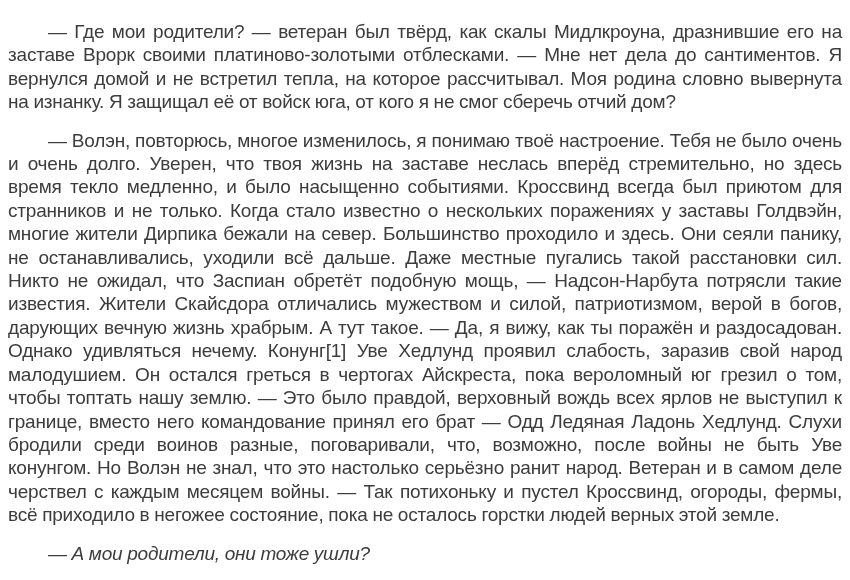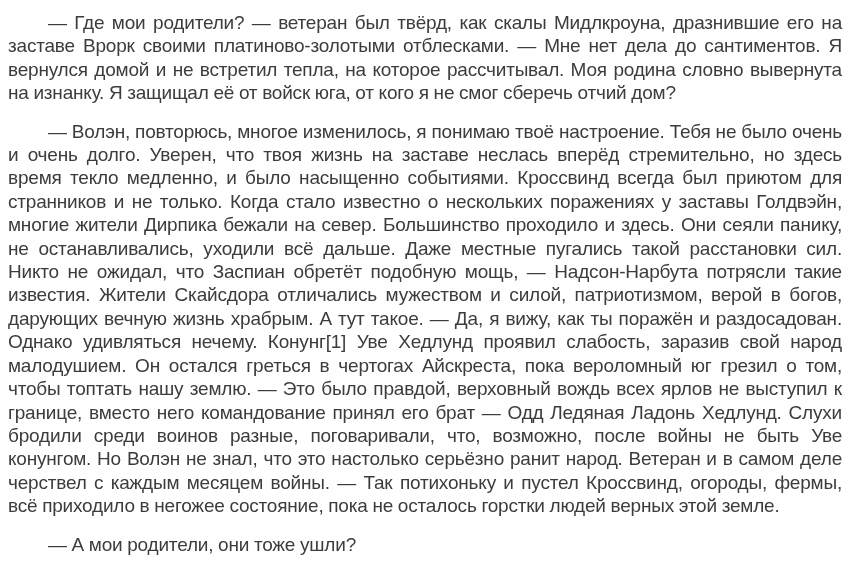--- a/index.html
+++ b/index.html
@@ -8,35 +8,36 @@
   }
   body {
     width: 850px;
     height: 580px;
     background: #ffffff;
     overflow: hidden;
   }
   .page {
     box-sizing: border-box;
     width: 850px;
-    padding: 11px 8px 0 8px;
+    padding: 20px 8px 0 8px;
   }
   .paragraph {
     font-family: "Liberation Sans", "DejaVu Sans", sans-serif;
     font-size: 19px;
     line-height: 23.4px;
     color: #3c3c3c;
     text-align: justify;
     text-indent: 40px;
     margin: 0 0 15px 0;
     letter-spacing: -0.2px;
     word-spacing: -0.3px;
   }
   .paragraph:last-child {
     margin-bottom: 0;
+    font-style: italic;
   }
 </style>
 </head>
 <body>
 
 <div class="page">
   <p class="paragraph">— Где мои родители? — ветеран был твёрд, как скалы Мидлкроуна, дразнившие его на заставе Врорк своими платиново-золотыми отблесками. — Мне нет дела до сантиментов. Я вернулся домой и не встретил тепла, на которое рассчитывал. Моя родина словно вывернута на изнанку. Я защищал её от войск юга, от кого я не смог сберечь отчий дом?</p>
   <p class="paragraph">— Волэн, повторюсь, многое изменилось, я понимаю твоё настроение. Тебя не было очень и очень долго. Уверен, что твоя жизнь на заставе неслась вперёд стремительно, но здесь время текло медленно, и было насыщенно событиями. Кроссвинд всегда был приютом для странников и не только. Когда стало известно о нескольких поражениях у заставы Голдвэйн, многие жители Дирпика бежали на север. Большинство проходило и здесь. Они сеяли панику, не останавливались, уходили всё дальше. Даже местные пугались такой расстановки сил. Никто не ожидал, что Заспиан обретёт подобную мощь, — Надсон-Нарбута потрясли такие известия. Жители Скайсдора отличались мужеством и силой, патриотизмом, верой в богов, дарующих вечную жизнь храбрым. А тут такое. — Да, я вижу, как ты поражён и раздосадован. Однако удивляться нечему. Конунг[1] Уве Хедлунд проявил слабость, заразив свой народ малодушием. Он остался греться в чертогах Айскреста, пока вероломный юг грезил о том, чтобы топтать нашу землю. — Это было правдой, верховный вождь всех ярлов не выступил к границе, вместо него командование принял его брат — Одд Ледяная Ладонь Хедлунд. Слухи бродили среди воинов разные, поговаривали, что, возможно, после войны не быть Уве конунгом. Но Волэн не знал, что это настолько серьёзно ранит народ. Ветеран и в самом деле черствел с каждым месяцем войны. — Так потихоньку и пустел Кроссвинд, огороды, фермы, всё приходило в негожее состояние, пока не осталось горстки людей верных этой земле.</p>
   <p class="paragraph">— А мои родители, они тоже ушли?</p>
 </div>

